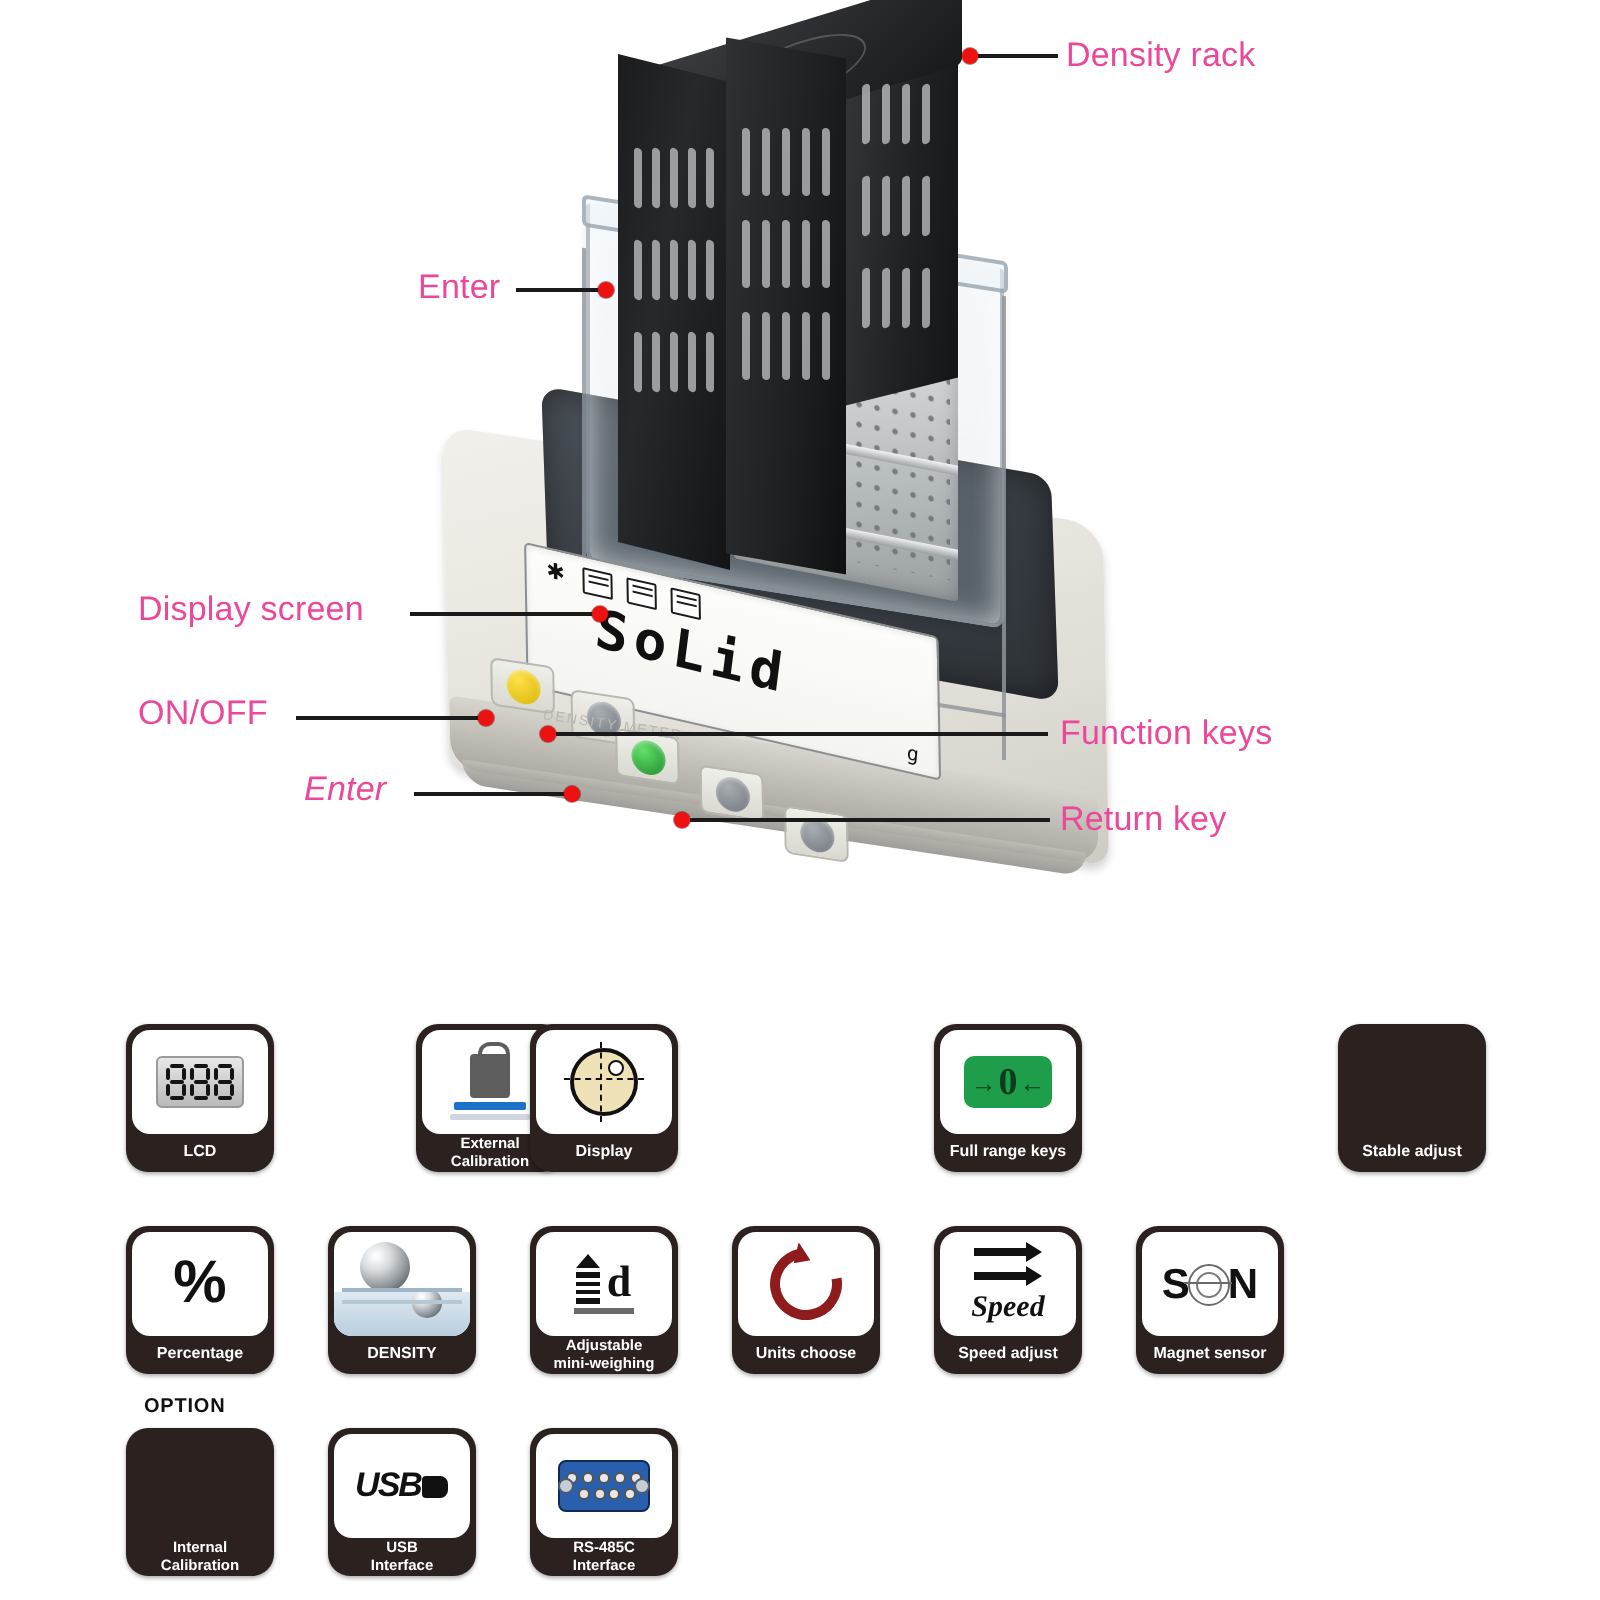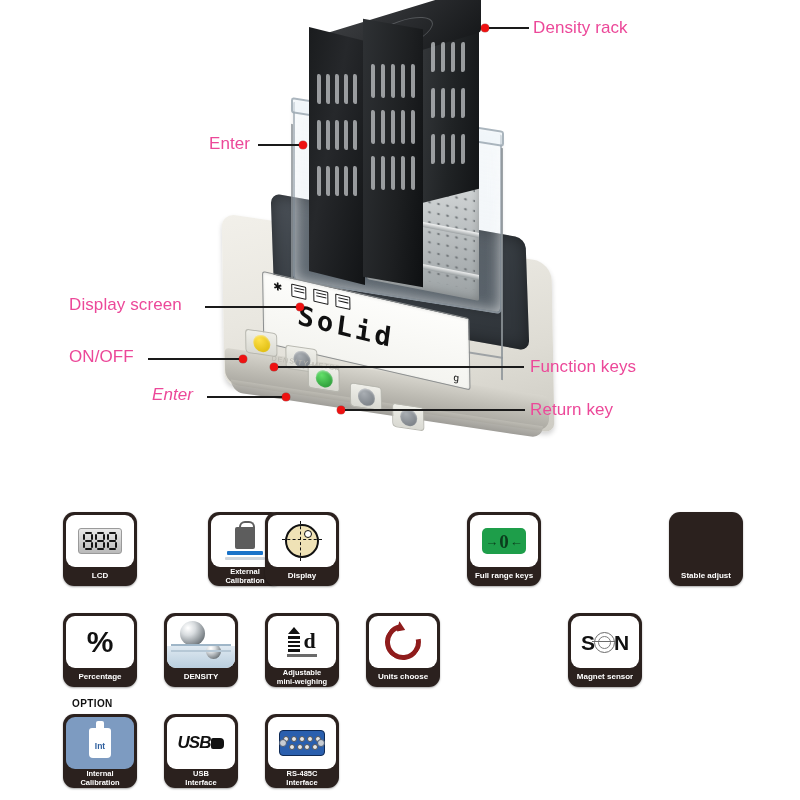--- a/index.html
+++ b/index.html
@@ -504,38 +504,49 @@
       <div class="cap two">Adjustable<br>mini-weighing</div>
     </div>
 
     <div class="tile" style="left:366px;top:115px;">
       <div class="art">
         <div class="units-ring"></div>
       </div>
       <div class="cap">Units choose</div>
     </div>
 
+    <div class="tile" style="left:467px;top:115px;">
+      <div class="art">
+        <div style="display:flex;flex-direction:column;align-items:center;gap:2px;">
+          <span class="spd-arrow">
+              <i></i>
+              <u></u>
+            </span>
+          <span class="spd-arrow">
+              <i></i>
+              <u></u>
+            </span>
+          <span class="spd-txt">Speed</span>
+        </div>
+      </div>
+      <div class="cap">Speed adjust</div>
+    </div>
 
     <div class="tile" style="left:568px;top:115px;">
       <div class="art">
         <div style="display:flex;align-items:center;">
           <span class="magn">S</span>
           <span class="magn-core"></span>
           <span class="magn">N</span>
         </div>
       </div>
       <div class="cap">Magnet sensor</div>
     </div>
 
     <div class="tile" style="left:63px;top:216px;">
-      <div class="art" style="background:#7d9bc1;">
-        <div class="int-bottle">
-            <span class="int-txt">Int</span>
-          </div>
-      </div>
       <div class="cap two">Internal<br>Calibration</div>
     </div>
 
     <div class="tile" style="left:164px;top:216px;">
       <div class="art">
         <div style="display:flex;align-items:center;">
           <span class="usb-txt">USB</span>
           <span class="usb-plug"></span>
         </div>
       </div>

